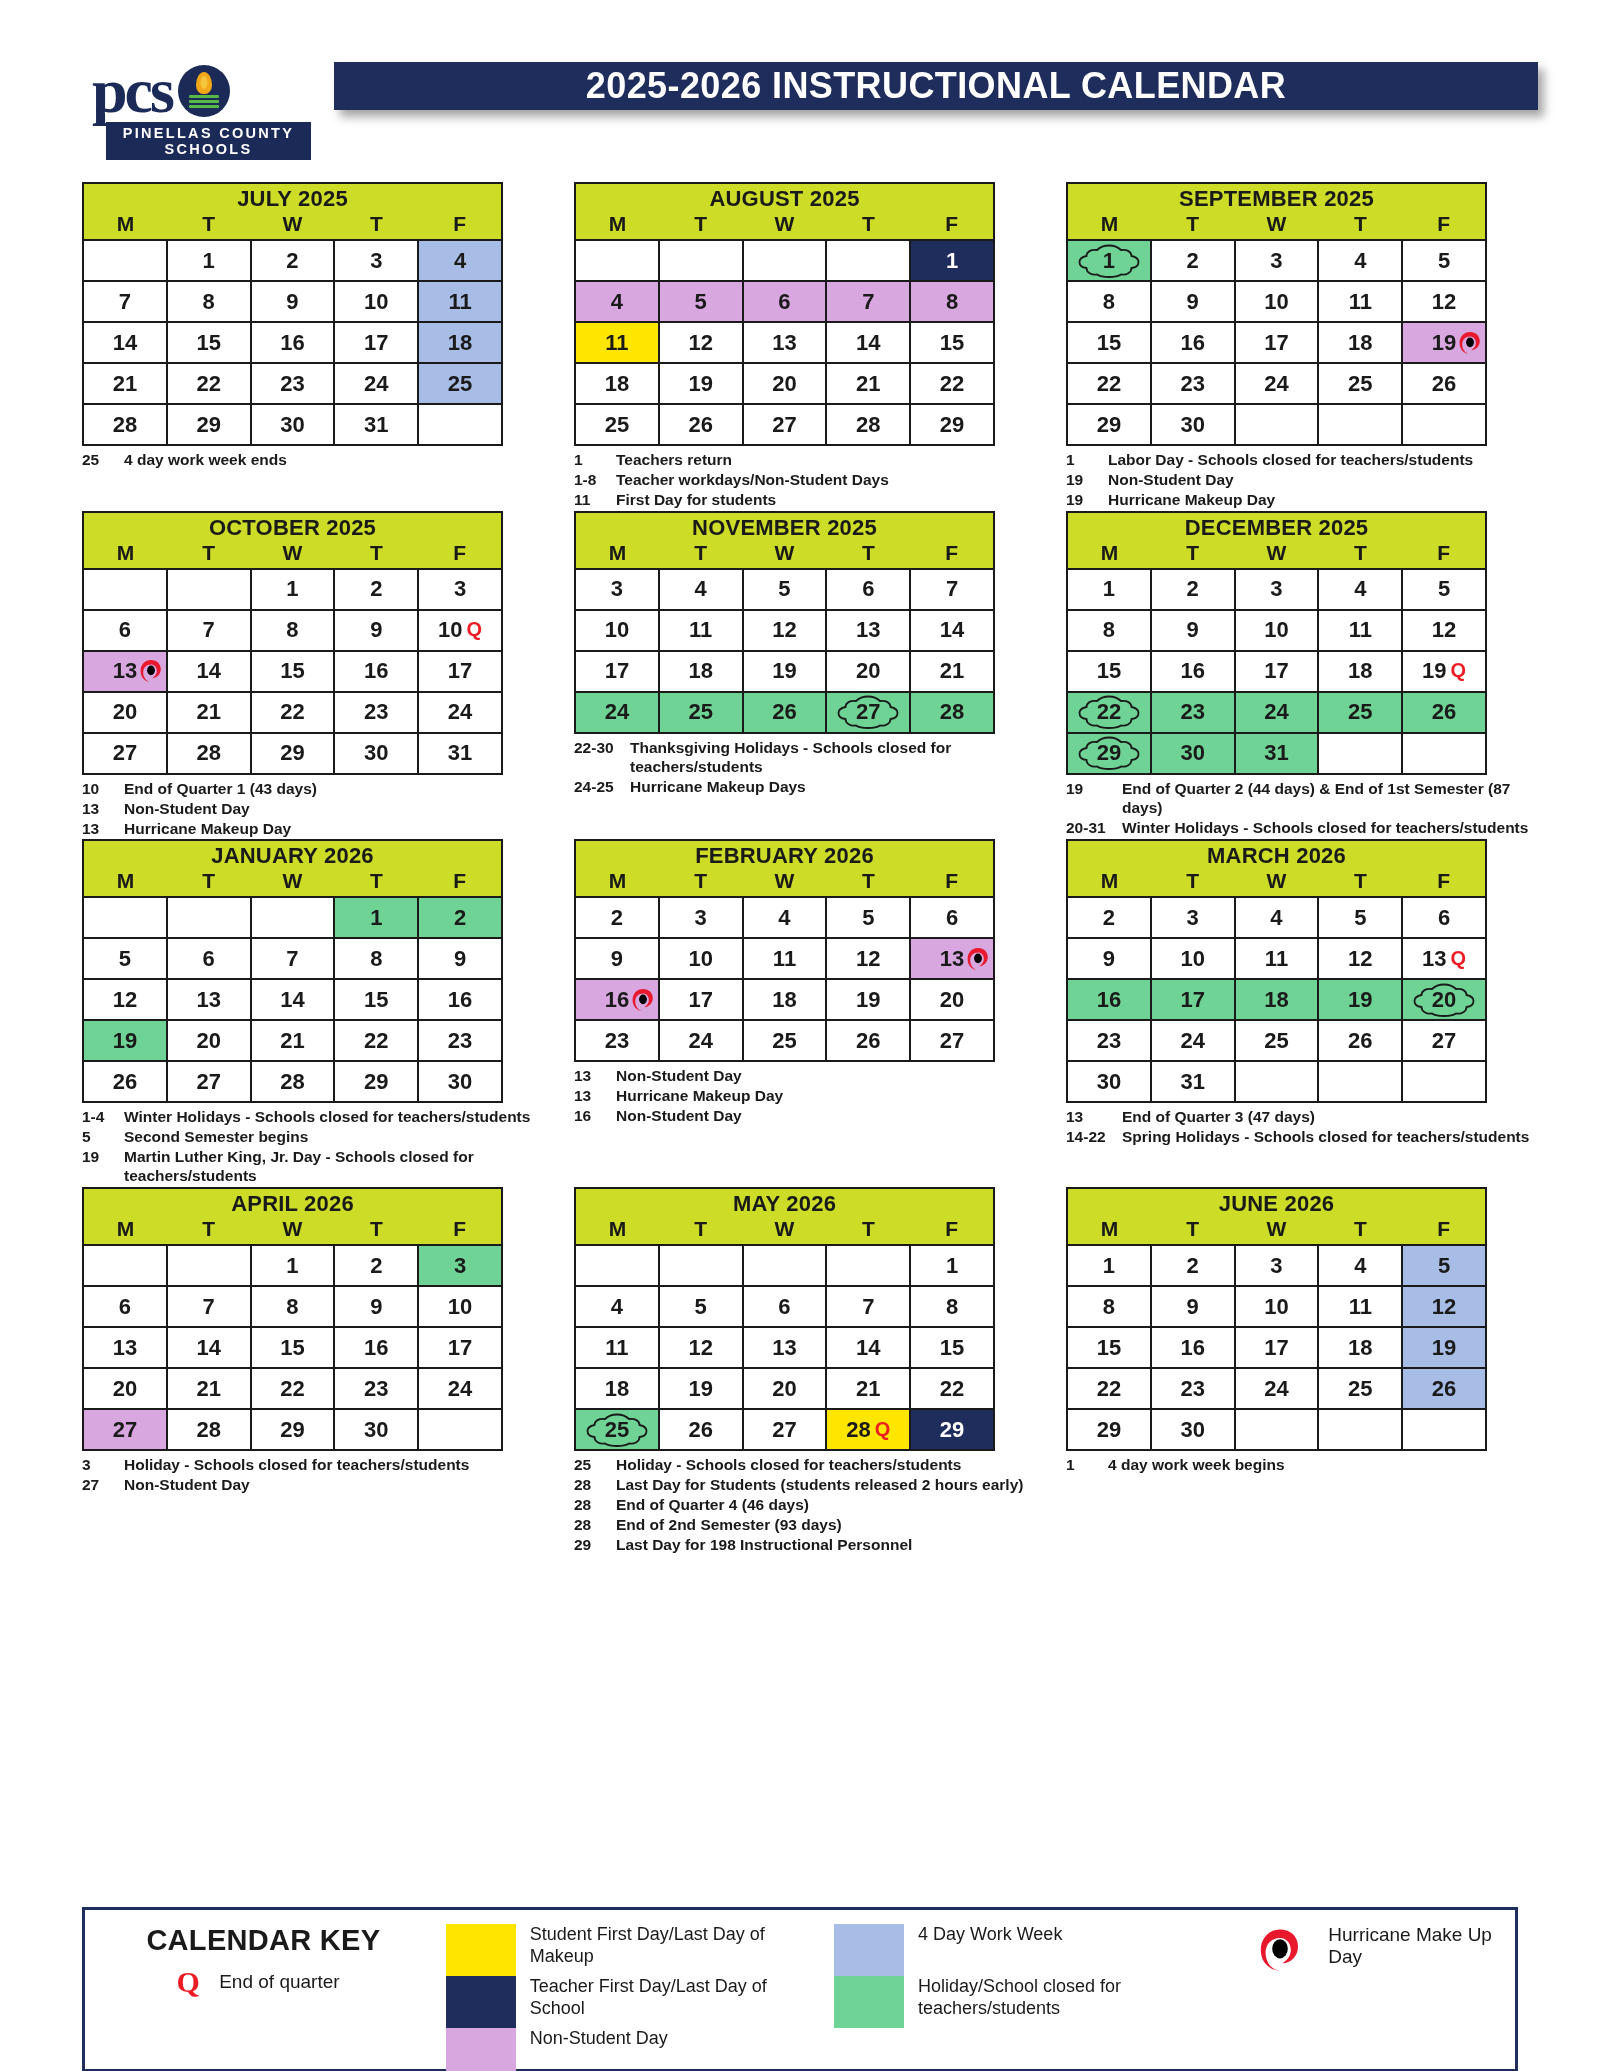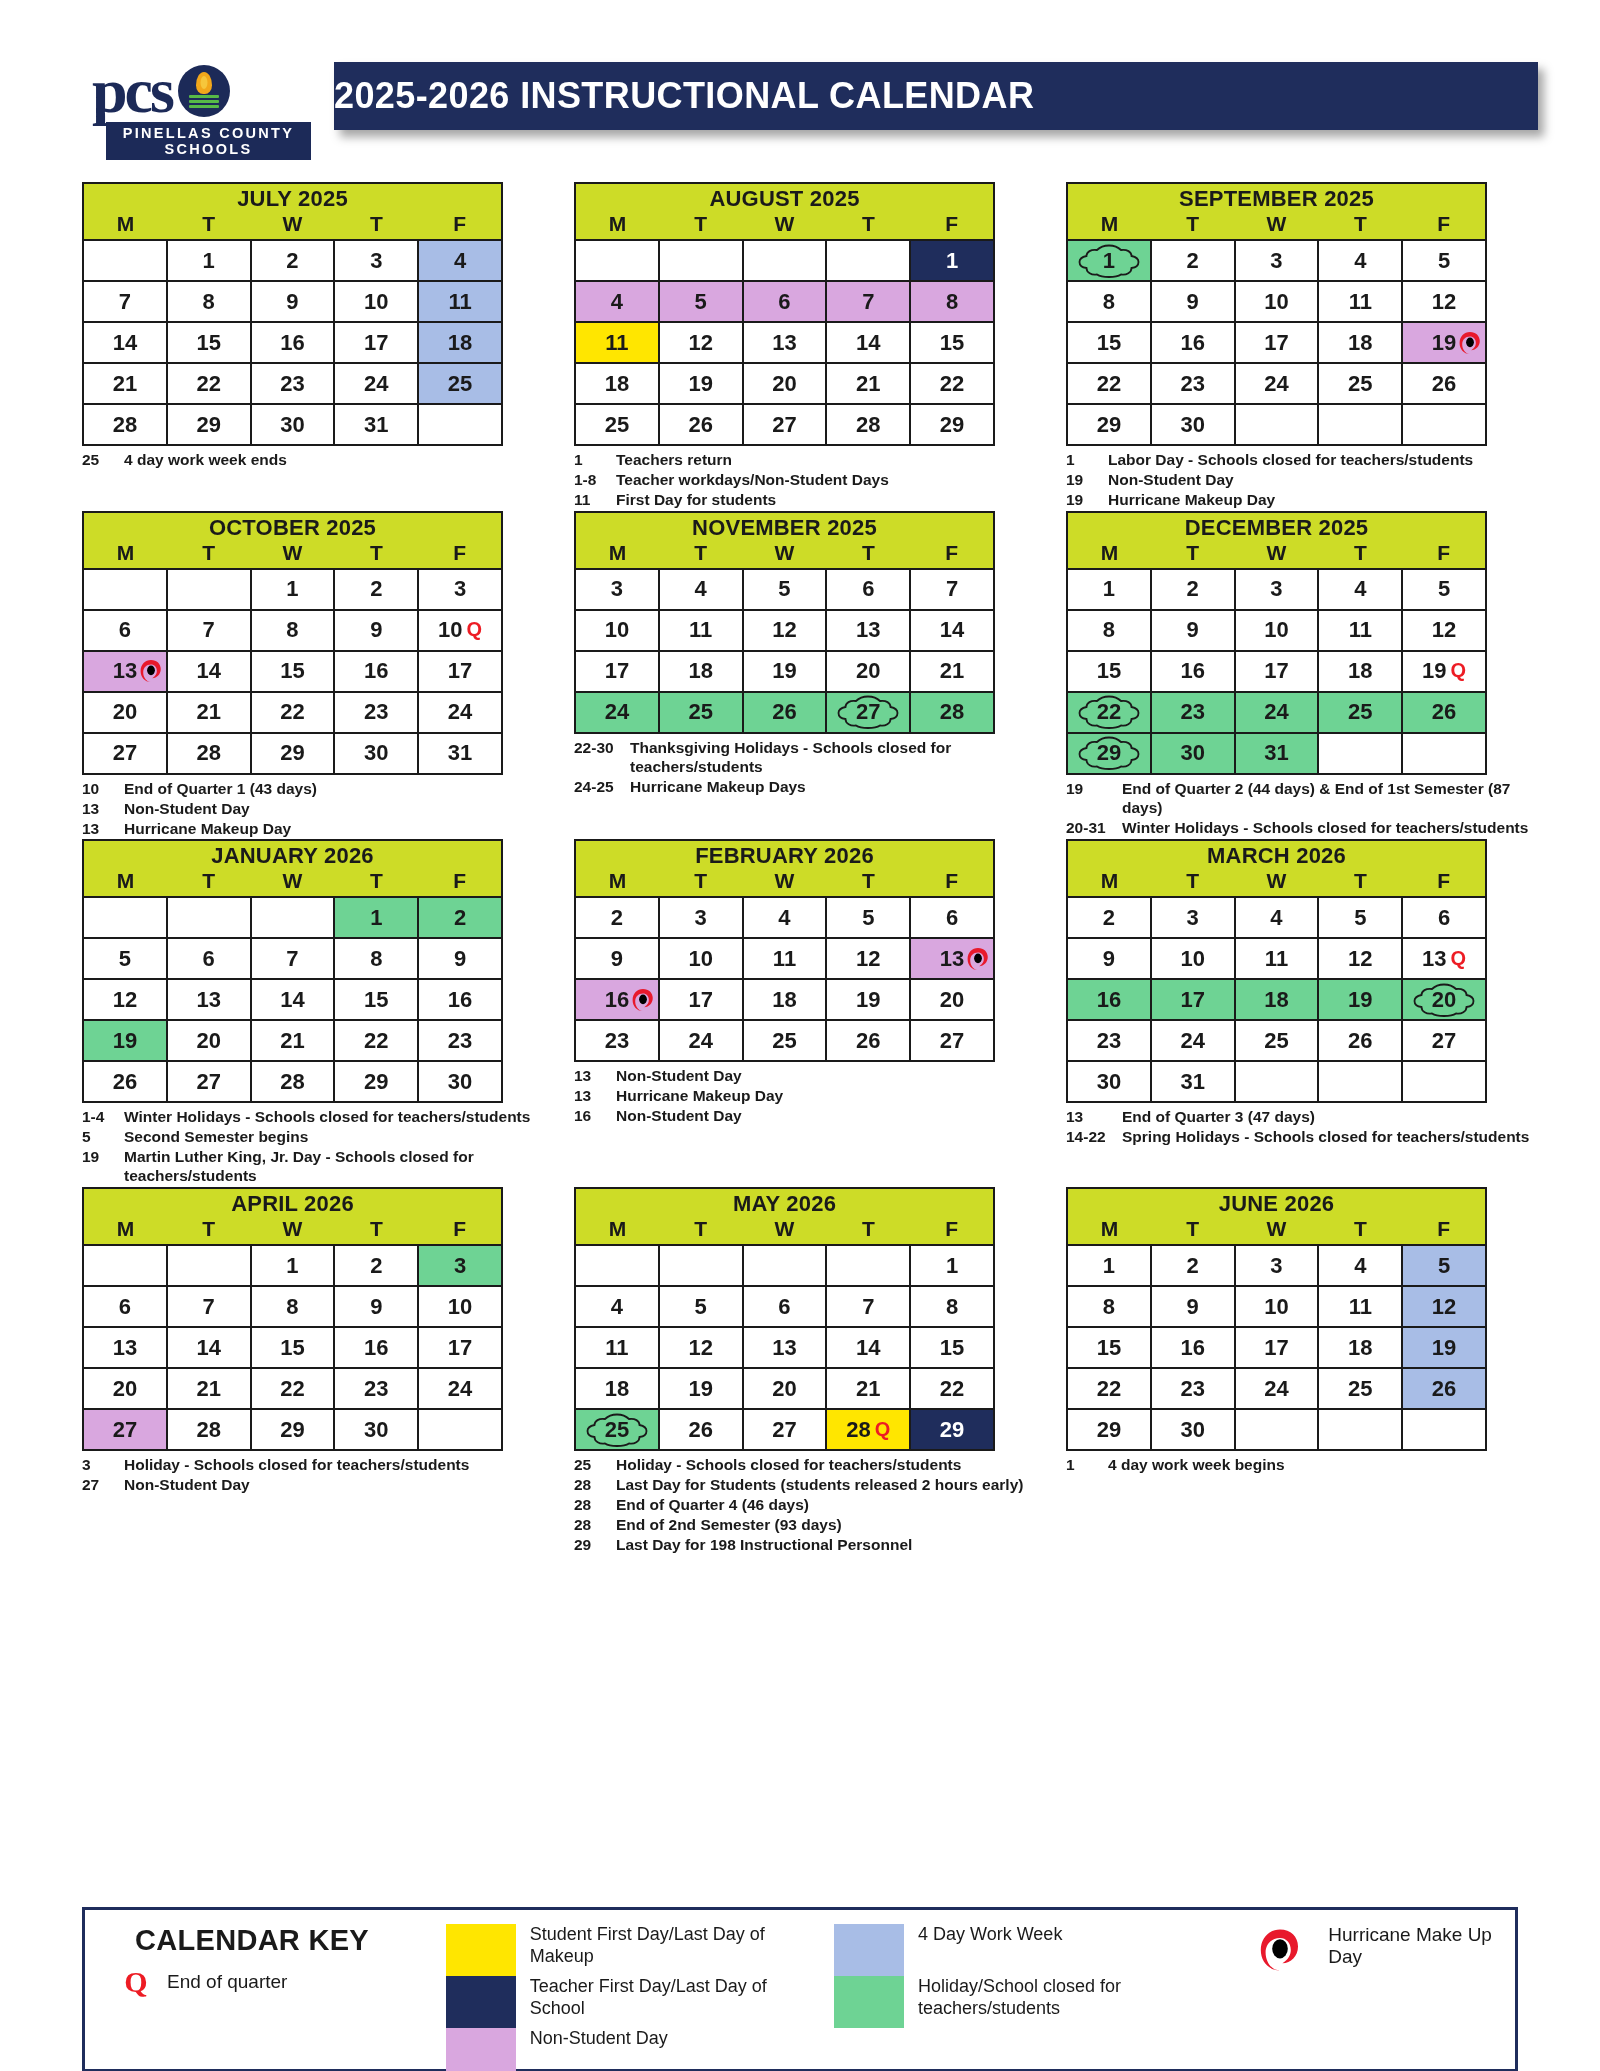--- a/index.html
+++ b/index.html
@@ -40,21 +40,21 @@
   .book i { display:block; height:3px; background:#57b947; margin-top:2px; border-radius:1px; }
   .pcs-sub {
     margin-top:2px; background:#1c2a58; color:#ffffff;
     font-size:14.5px; font-weight:700; letter-spacing:2.3px;
     text-align:center; padding:3px 6px 3px 6px; width:205px; margin-left:14px;
     font-family:"Liberation Sans", sans-serif;
   }
   .title-bar {
     margin-left:22px; flex:1; margin-right:62px;
     background:#1f2d5c; color:#ffffff;
-    height:68px; display:flex; align-items:center; 
+    height:48px; display:flex; align-items:center; justify-content:center;
     box-shadow:6px 7px 9px rgba(0,0,0,.35);
   }
   .title-bar h1 { margin:0; font-size:36px; font-weight:700; letter-spacing:.4px; }
 
   
   .months { margin:10px 62px 0 82px; }
   .mrow { display:flex; gap:0; }
   .mcell { width:470px; margin-right:22px; }
   .mcell:last-child { margin-right:0; }
 
@@ -96,21 +96,21 @@
   .note .nd { flex:0 0 42px; }
   .note.wide .nd { flex:0 0 56px; }
   .note .nt { flex:1; }
 
   
   .keybox {
     position:absolute; left:82px; top:1845px; width:1436px; height:165px;
     border:3px solid #1f2d5c; background:#ffffff;
     display:flex; align-items:flex-start; padding:14px 20px;
   }
-  .key-col { display:flex; flex-direction:column; }
+  .key-col { display:flex; flex-direction:column;align-items:center; }
   .key-col1 { width:330px; }
   .key-title { font-size:29px; font-weight:700; letter-spacing:.3px; margin:0 0 8px 30px; }
   .key-line { display:flex; align-items:center; margin-bottom:6px; }
   .key-sym { width:62px; display:flex; justify-content:center; align-items:center; }
   .key-sym .qletter { color:#ed1c24; font-size:30px; font-weight:700; font-family:"Liberation Serif", serif; }
   .key-txt { font-size:19px; }
   .swatches { display:flex; flex-direction:column; width:72px; margin-left:6px; }
   .sw { width:70px; height:52px; }
   .sw-labels { display:flex; flex-direction:column; margin-left:14px; }
   .sw-lab { font-size:18px; line-height:1.22; }

